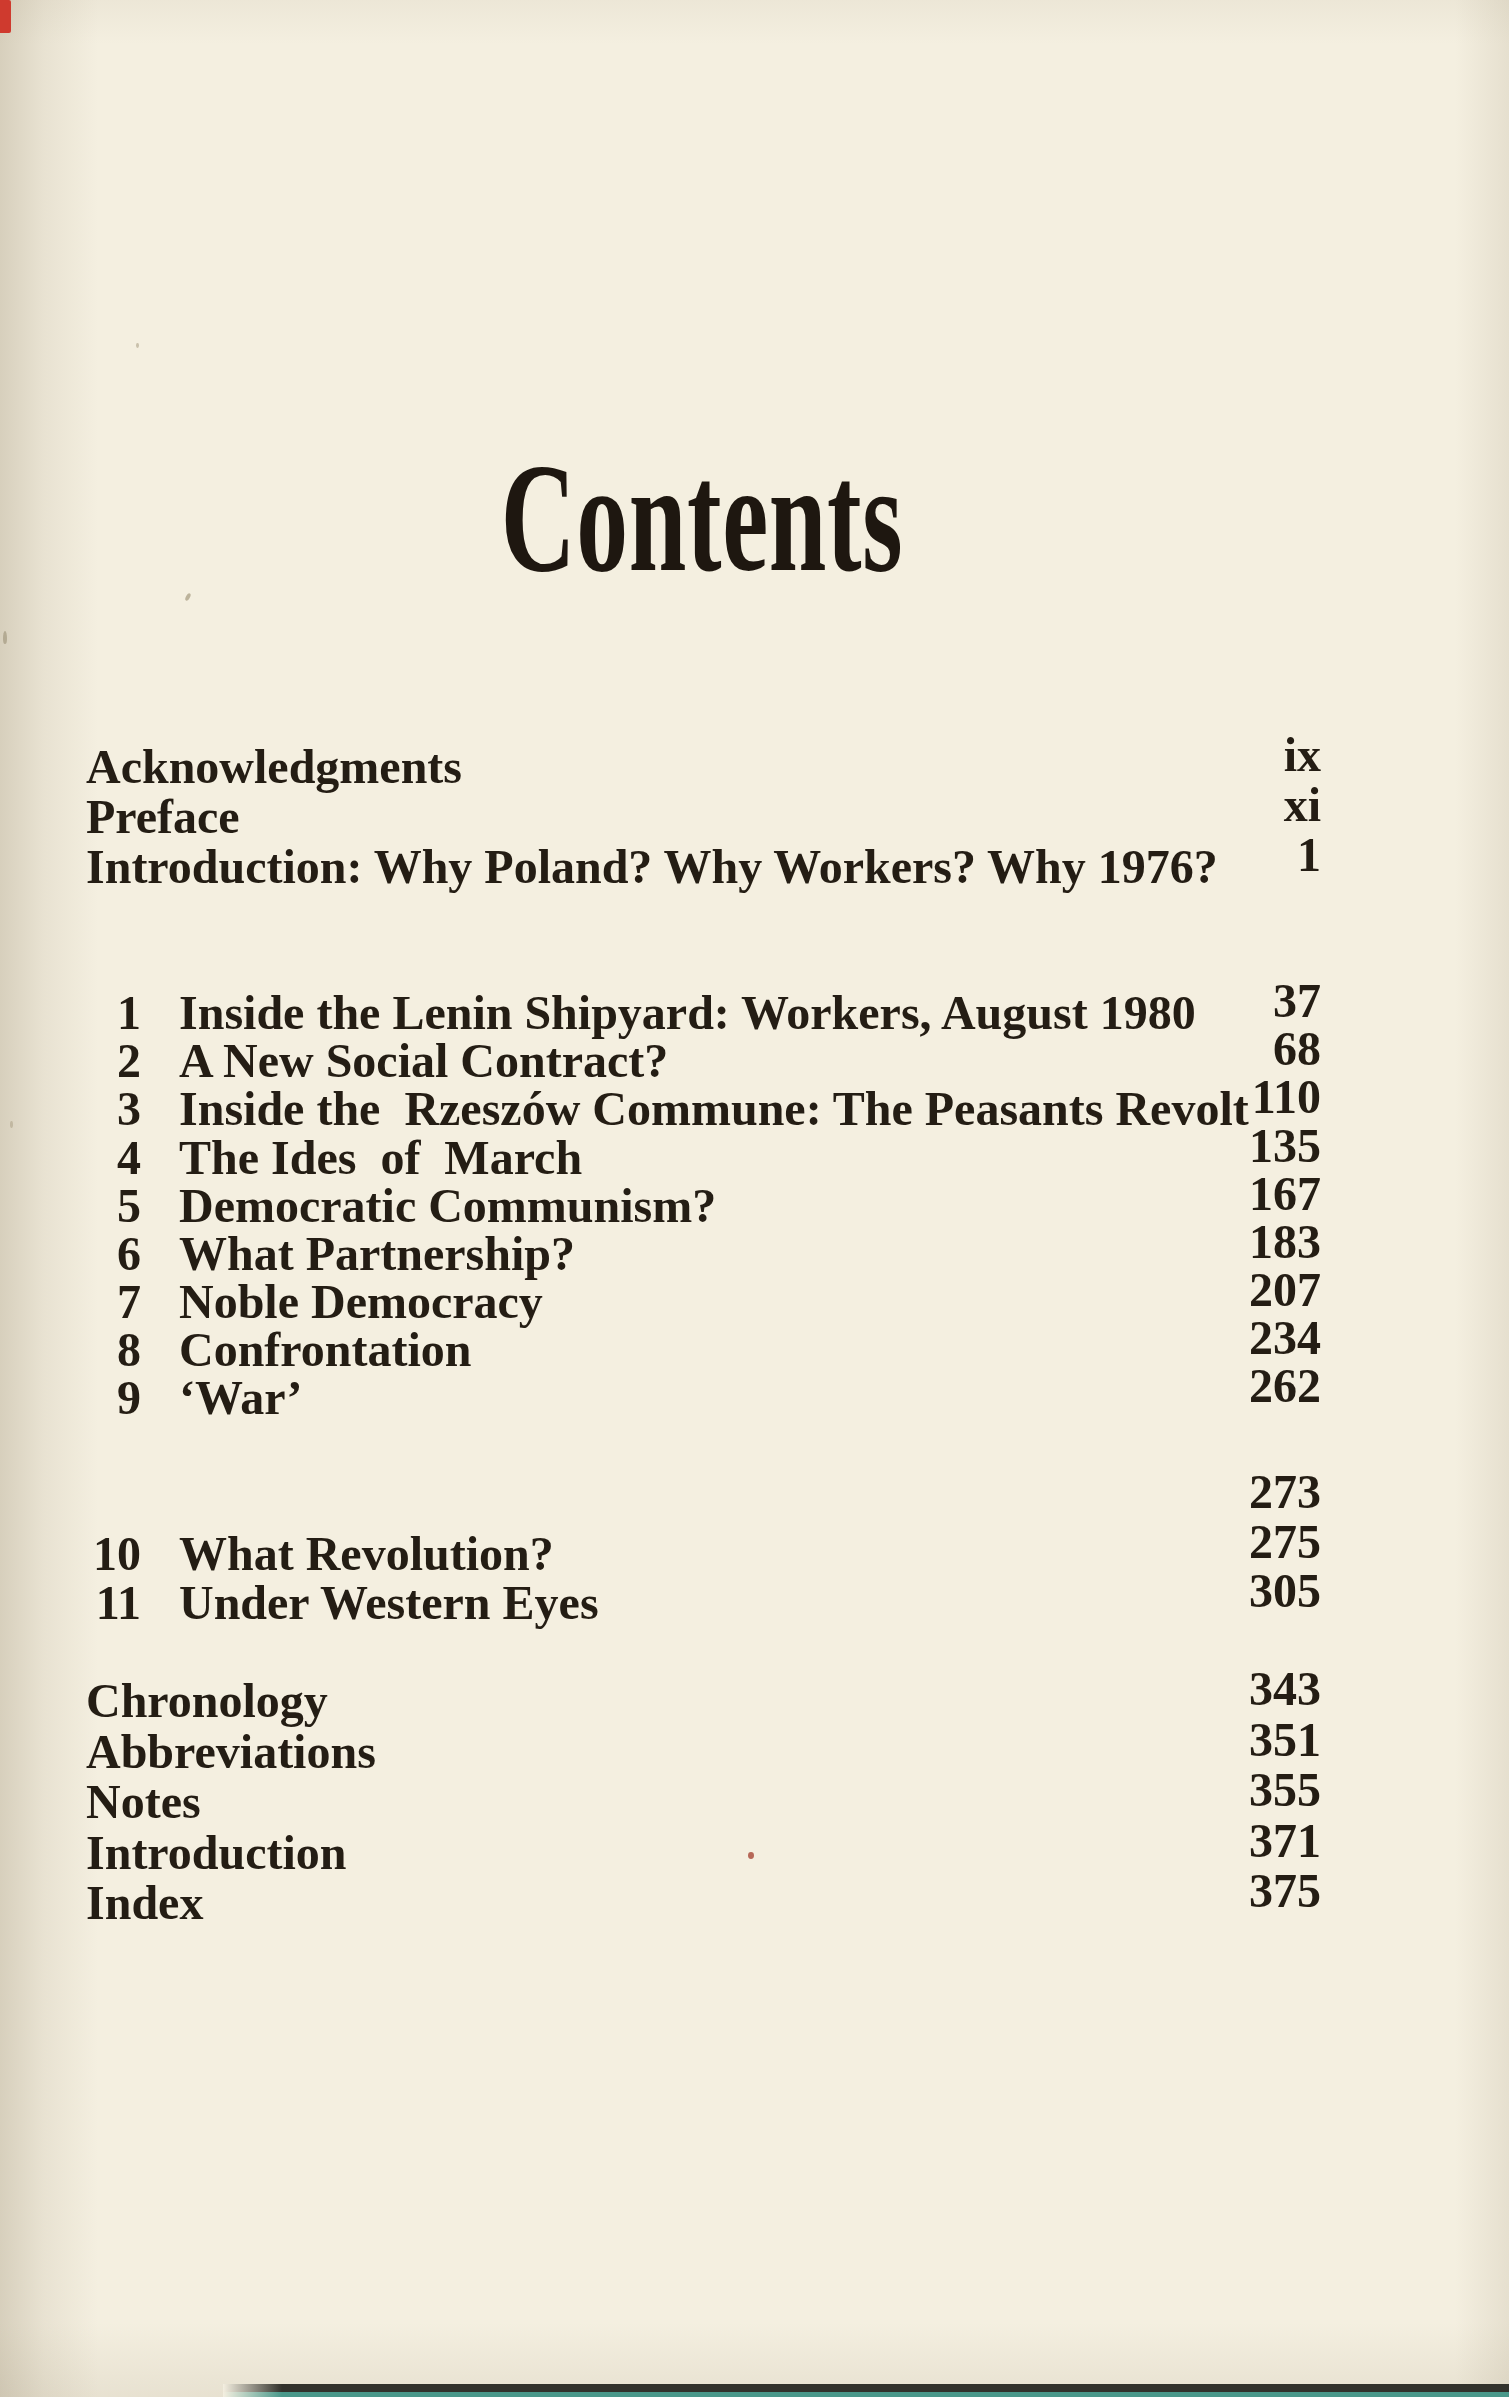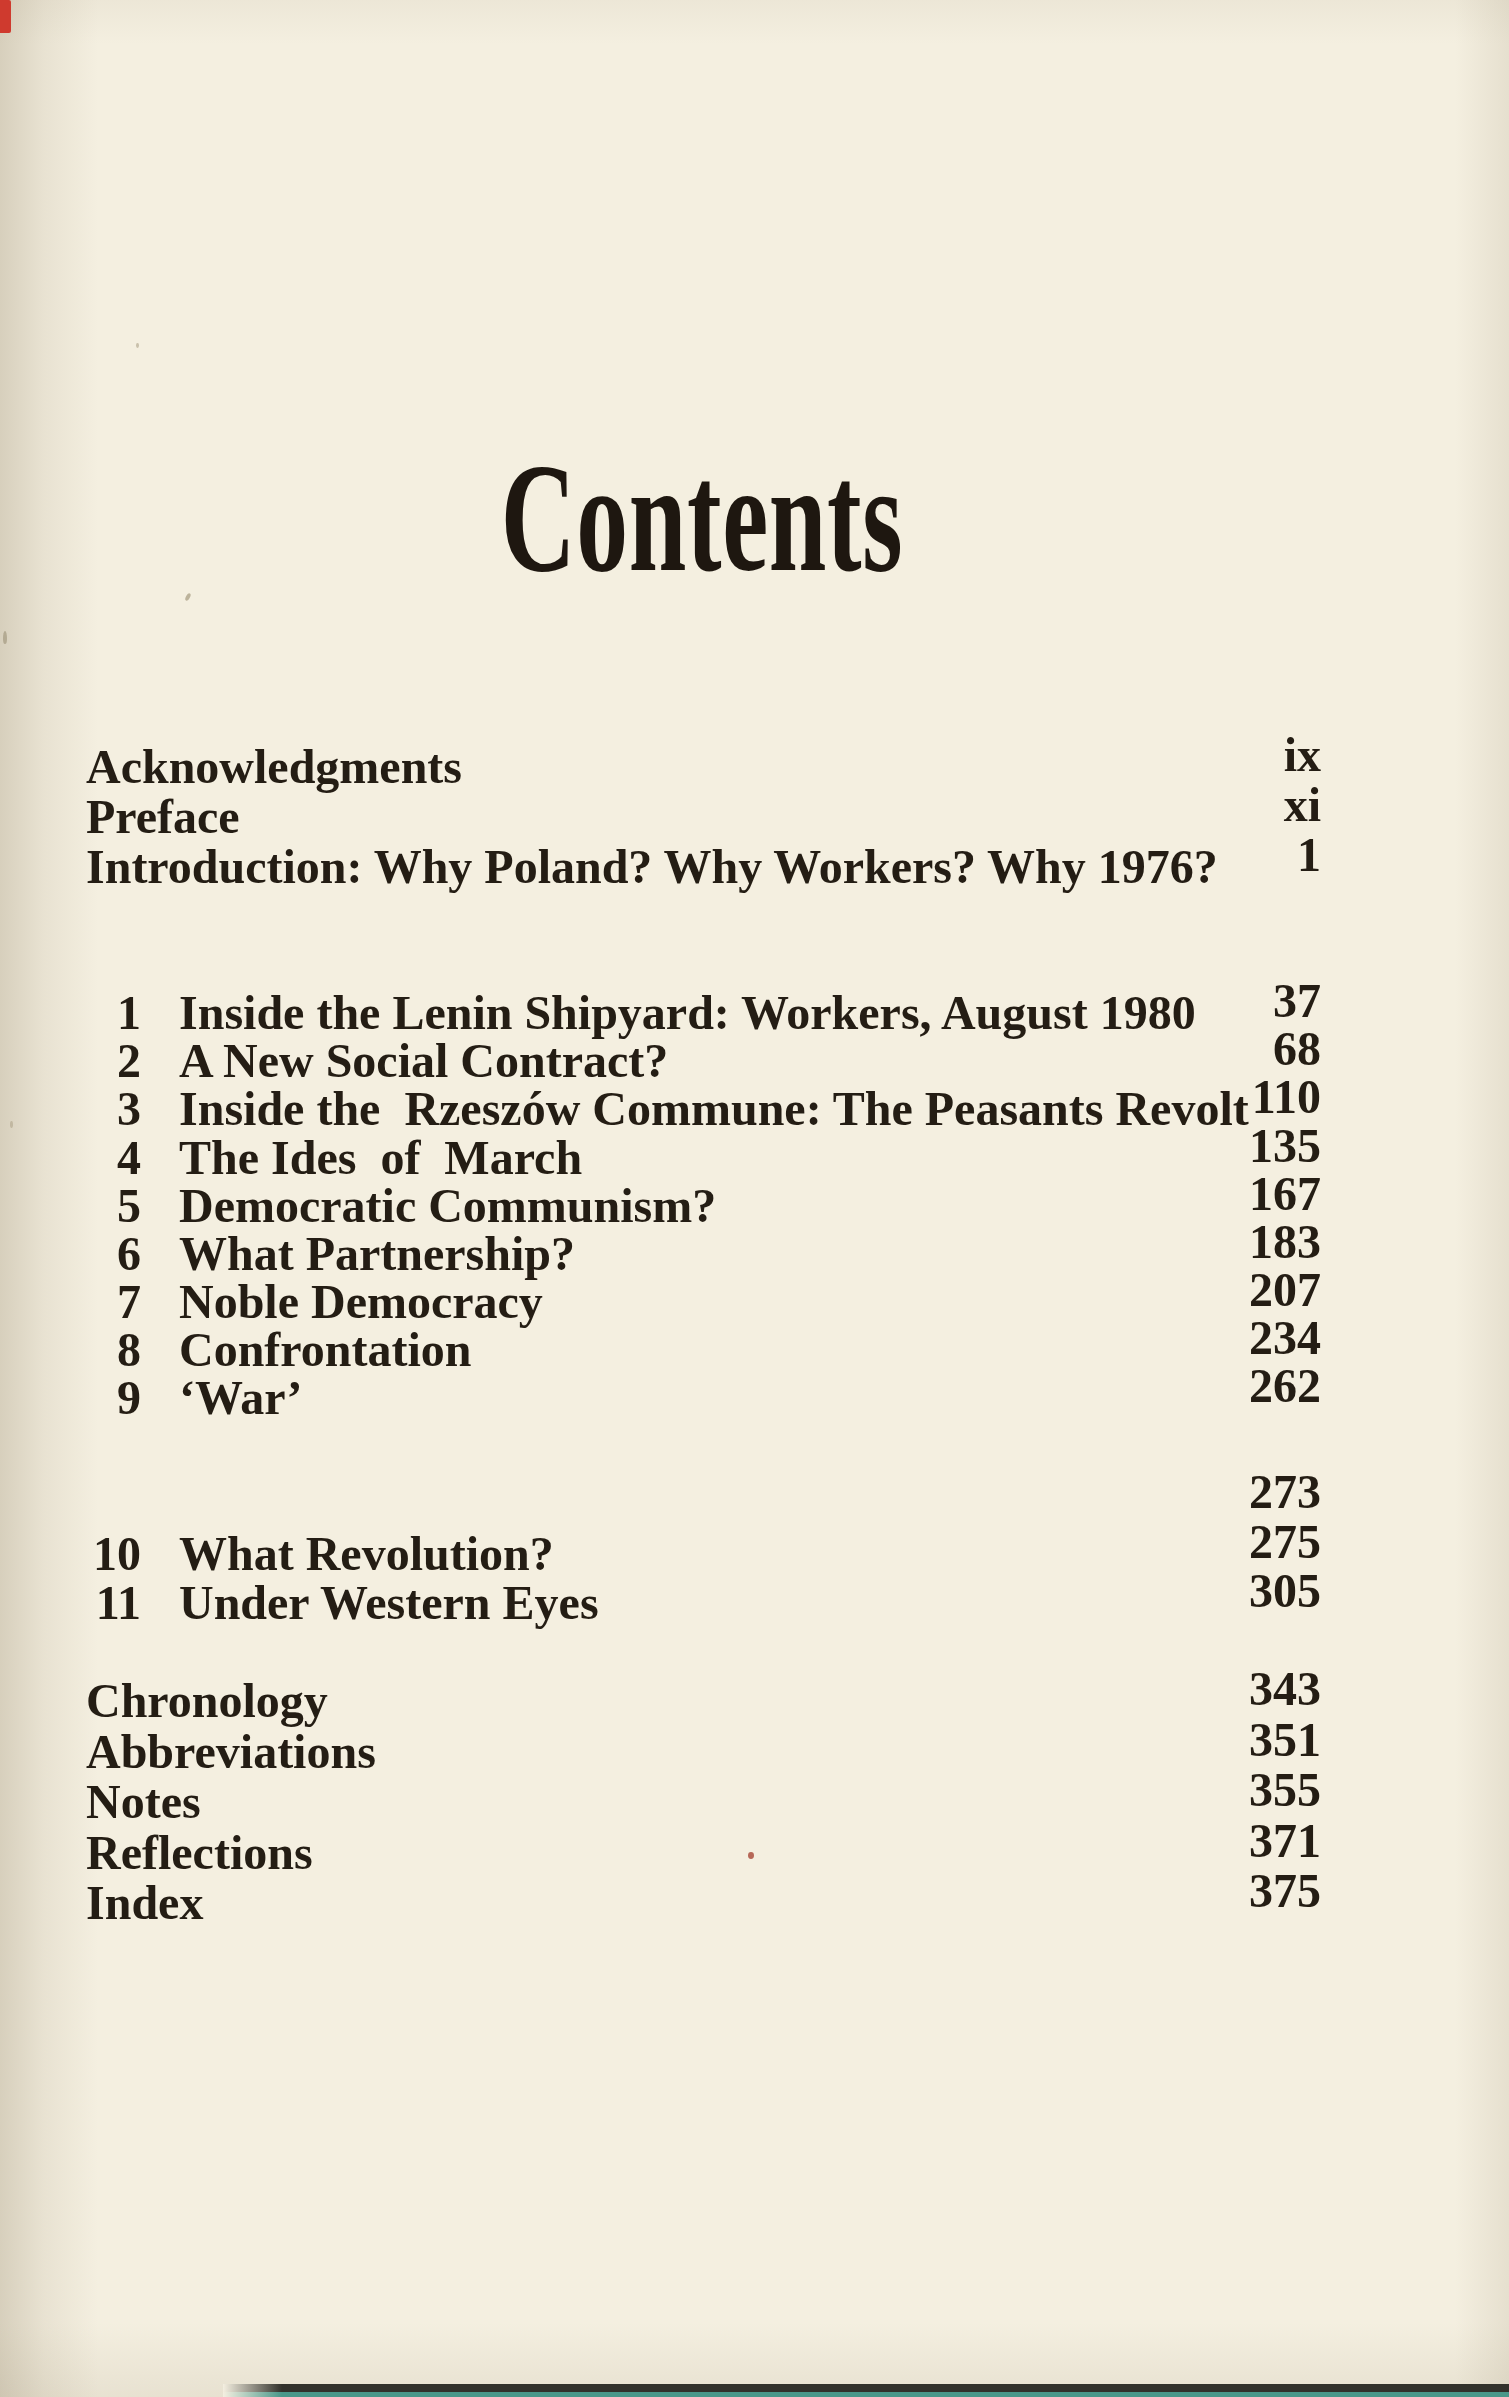--- a/index.html
+++ b/index.html
@@ -80,21 +80,21 @@
       <div class="row chapter" style="top: 1230px;"><span class="num">6</span><span class="label">What Partnership?</span><span class="pagenum">183</span></div>
       <div class="row chapter" style="top: 1278px;"><span class="num">7</span><span class="label">Noble Democracy</span><span class="pagenum">207</span></div>
       <div class="row chapter" style="top: 1326px;"><span class="num">8</span><span class="label">Confrontation</span><span class="pagenum">234</span></div>
       <div class="row chapter" style="top: 1374px;"><span class="num">9</span><span class="label">‘War’</span><span class="pagenum">262</span></div>
       <div class="row" style="top: 1480px;"><span class="pagenum">273</span></div>
       <div class="row chapter" style="top: 1530px;"><span class="num">10</span><span class="label">What Revolution?</span><span class="pagenum">275</span></div>
       <div class="row chapter" style="top: 1579px;"><span class="num">11</span><span class="label">Under Western Eyes</span><span class="pagenum">305</span></div>
       <div class="row" style="top: 1677px;"><span class="label">Chronology</span><span class="pagenum">343</span></div>
       <div class="row" style="top: 1728px;"><span class="label">Abbreviations</span><span class="pagenum">351</span></div>
       <div class="row" style="top: 1778px;"><span class="label">Notes</span><span class="pagenum">355</span></div>
-      <div class="row" style="top: 1829px;"><span class="label">Reflections</span><span class="pagenum">371</span></div>
+      <div class="row" style="top: 1829px;"><span class="label">Introduction</span><span class="pagenum">371</span></div>
       <div class="row" style="top: 1879px;"><span class="label">Index</span><span class="pagenum">375</span></div>
     </div>
 
   <div class="red-mark speck" style="background: rgb(207, 58, 46);"></div>
   <div class="bottom-band" style="background: linear-gradient(90deg, rgb(244, 239, 224), rgba(244, 239, 224, 0) 59px), linear-gradient(rgb(50, 50, 44) 0px, rgb(50, 50, 44) 7.8px, rgb(73, 152, 138) 7.8px);"></div>
   <div class="speck speck-a"></div>
   <div class="speck speck-b"></div>
   <div class="speck speck-c"></div>
   <div class="speck speck-d"></div>
   <div class="speck speck-e"></div>

